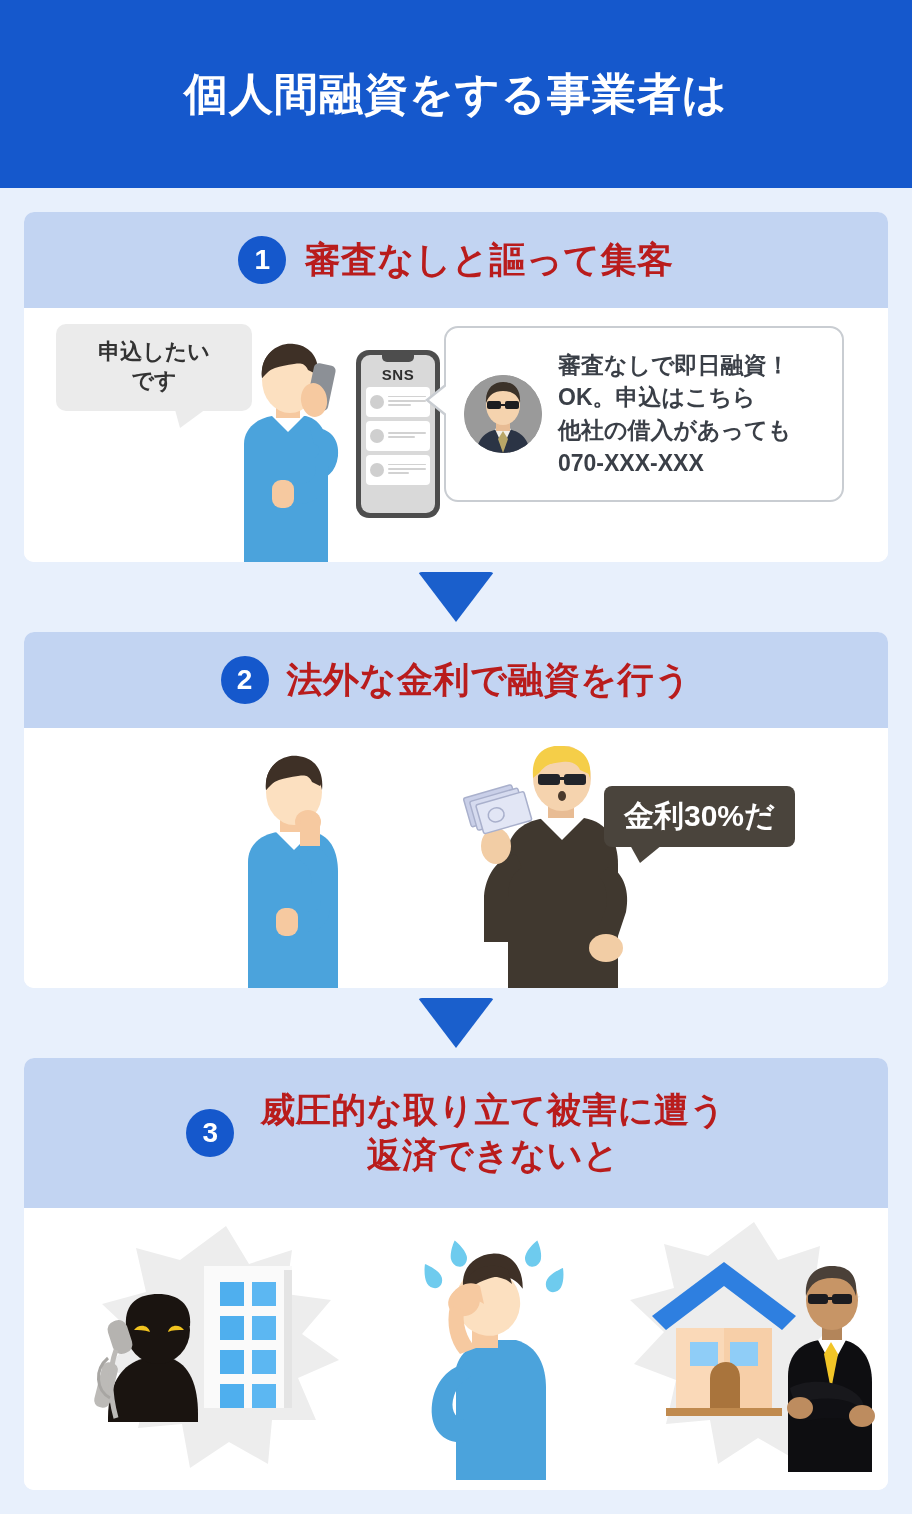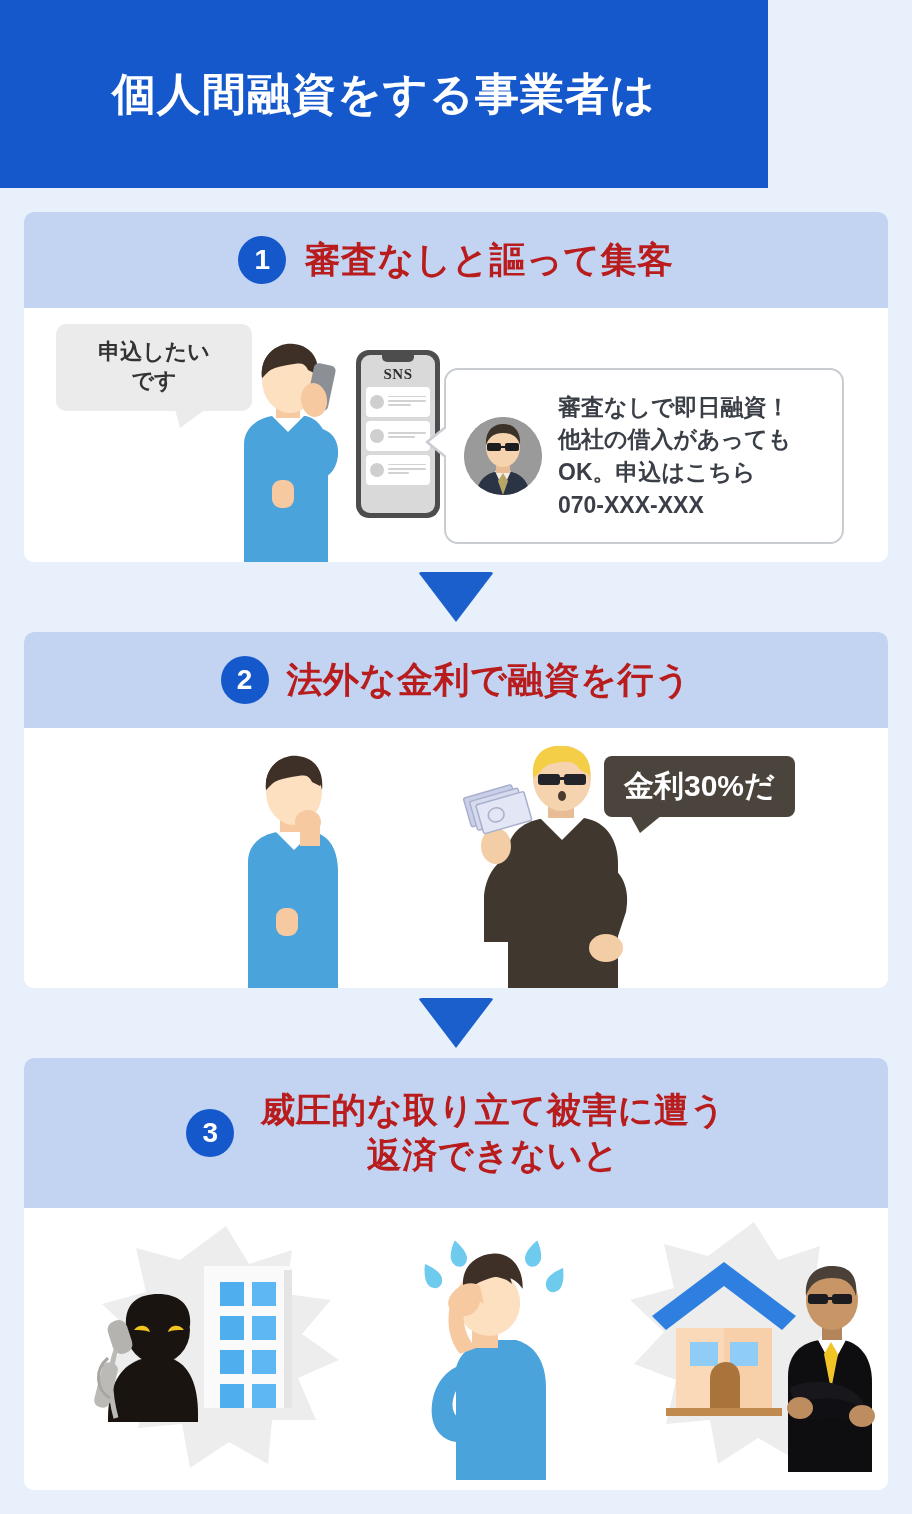--- a/index.html
+++ b/index.html
@@ -6,21 +6,21 @@
   body{
     width:912px;height:1514px;
     background:#E8F0FC;
     font-family:"Liberation Sans","DejaVu Sans",sans-serif;
     overflow:hidden;
     position:relative;
   }
 
   
   .header{
-    width:768px;height:188px;
+    width:912px;height:188px;
     background:#1558CC;
     display:flex;flex-direction:column;
     align-items:center;justify-content:center;
     box-sizing:border-box;
   }
   .header-line{
     color:#ffffff;
     font-size:44px;
     font-weight:bold;
     letter-spacing:1px;
@@ -108,20 +108,21 @@
   }
 
   .bubble-dark{
     position:absolute;
     background:#4A443C;
     border-radius:8px;
     padding:10px 20px;
     color:#ffffff;
     font-size:30px;font-weight:bold;
     white-space:nowrap;
+    margin-top:30px;
   }
   .bubble-dark:after{
     content:"";position:absolute;
     bottom:-16px;left:26px;
     width:0;height:0;
     border-left:10px solid transparent;
     border-right:22px solid transparent;
     border-top:18px solid #4A443C;
   }
 
@@ -171,21 +172,21 @@
     position:absolute;
     width:84px;height:168px;
     background:#4D4D4D;
     border-radius:13px;
     padding:5px;
     box-sizing:border-box;
   }
   .phone-screen{
     width:100%;height:100%;
     background:#D9D9D9;border-radius:9px;
-    position:relative;overflow:hidden;font-family:Liberation Serif, serif;
+    position:relative;overflow:hidden;
   }
   .phone-notch{
     position:absolute;top:0;left:50%;transform:translateX(-50%);
     width:32px;height:7px;background:#4D4D4D;
     border-bottom-left-radius:5px;border-bottom-right-radius:5px;
   }
   .phone-label{
     text-align:center;color:#2E2E2E;
     font-size:15px;font-weight:bold;
     padding-top:11px;letter-spacing:0.5px;
@@ -270,21 +271,21 @@
             <div class="post-av"></div>
             <div class="post-lines">
                 <i></i>
                 <i></i>
                 <i style="width:55%"></i>
               </div>
           </div>
         </div>
       </div>
 
-      <div class="ad-box" style="left:420px;top:18px;width:400px;height:176px;margin-top:42px;">
+      <div class="ad-box" style="left:420px;top:18px;width:400px;height:176px;">
         <div class="ad-avatar">
           <svg width="78" height="78" viewBox="0 0 78 78">
             <circle cx="39" cy="39" r="39" fill="#9A9A9A"></circle>
 
             <path d="M12 78 C14 60 26 54 39 54 C52 54 64 60 66 78 Z" fill="#2B3445"></path>
 
             <path d="M31 54 L39 72 L47 54 L39 50 Z" fill="#F2EFE8"></path>
 
             <path d="M39 56 L44 64 L39 78 L34 64 Z" fill="#B8A667"></path>
 
@@ -294,22 +295,22 @@
 
             <path d="M22 28 C21 13 30 7 39 7 C50 7 57 14 56 28 C54 20 48 16 39 16 C30 16 25 20 22 28 Z" fill="#3B3229"></path>
 
             <rect x="23" y="26" width="14" height="8" rx="2" fill="#1D1D20"></rect>
             <rect x="41" y="26" width="14" height="8" rx="2" fill="#1D1D20"></rect>
             <rect x="36" y="29" width="6" height="2" fill="#1D1D20"></rect>
           </svg>
         </div>
         <div class="ad-text">
           <div>審査なしで即日融資！</div>
+          <div>OK。申込はこちら</div>
           <div>他社の借入があっても</div>
-          <div>OK。申込はこちら</div>
           <div>070-XXX-XXX</div>
         </div>
       </div>
 
     </div>
   </div>
 
   <div class="arrow-row" style="margin-left:-24px;">
     <div class="arrow-tri"></div>
   </div>

